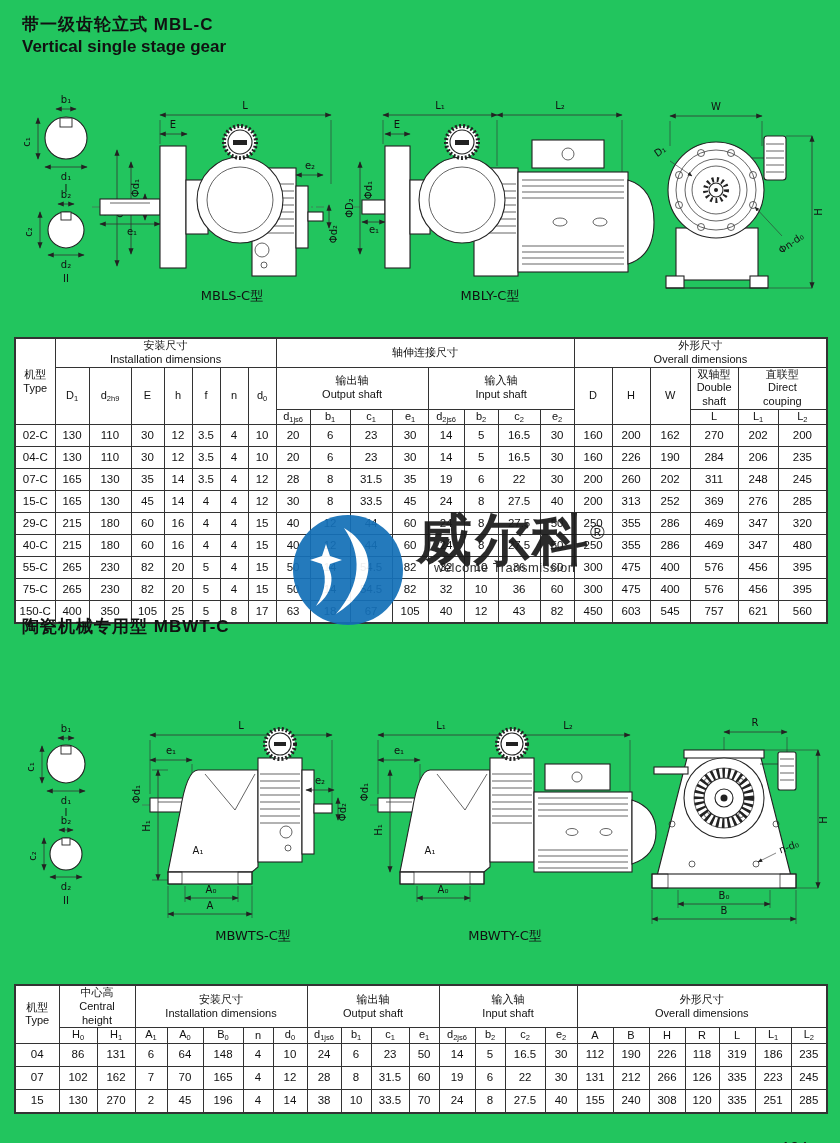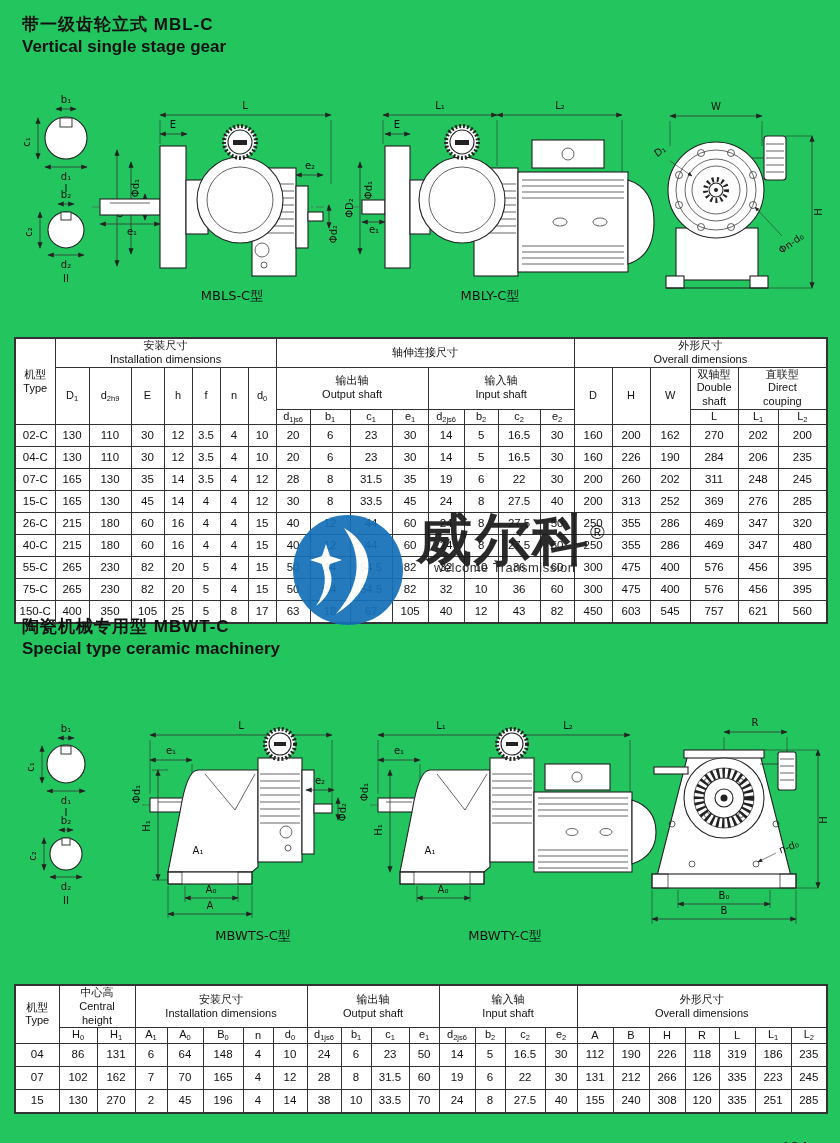--- a/index.html
+++ b/index.html
@@ -387,21 +387,21 @@
           <td>27.5</td>
           <td>40</td>
           <td>200</td>
           <td>313</td>
           <td>252</td>
           <td>369</td>
           <td>276</td>
           <td>285</td>
         </tr>
         <tr>
-          <td>26-C</td>
+          <td>29-C</td>
           <td>215</td>
           <td>180</td>
           <td>60</td>
           <td>16</td>
           <td>4</td>
           <td>4</td>
           <td>15</td>
           <td>40</td>
           <td>12</td>
           <td>44</td>
@@ -524,21 +524,20 @@
       <path d="M-22,-26 L-18,-14 L-6,-10 L-18,-6 L-22,6 L-26,-6 L-38,-10 L-26,-14 Z" fill="#fff"></path>
     </svg>
     <div class="wm-text">
       <div class="wm-brand"><span>威尔科</span><span class="wm-reg">®</span></div>
       <div class="wm-sub">welcome Transmission</div>
     </div>
   </div>
 
   <div class="titleblock" style="top:616px;">
     <div class="title-zh">陶瓷机械专用型 MBWT-C</div>
-    <div class="title-en">Special type ceramic machinery</div>
   </div>
 
   <svg class="strip" style="top:712px" width="840" height="244" viewBox="0 0 840 244">
 
     <g>
       <circle class="ol" cx="66" cy="52" r="19" fill="url(#hx)"></circle>
       <rect x="61" y="34" width="10" height="8" fill="#fff" stroke="#222" stroke-width=".9"></rect>
       <line class="dl" x1="58" y1="26" x2="74" y2="26"></line>
       <text class="t" x="66" y="20" text-anchor="middle">b₁</text>
       <line class="dl" x1="42" y1="34" x2="42" y2="71"></line>

